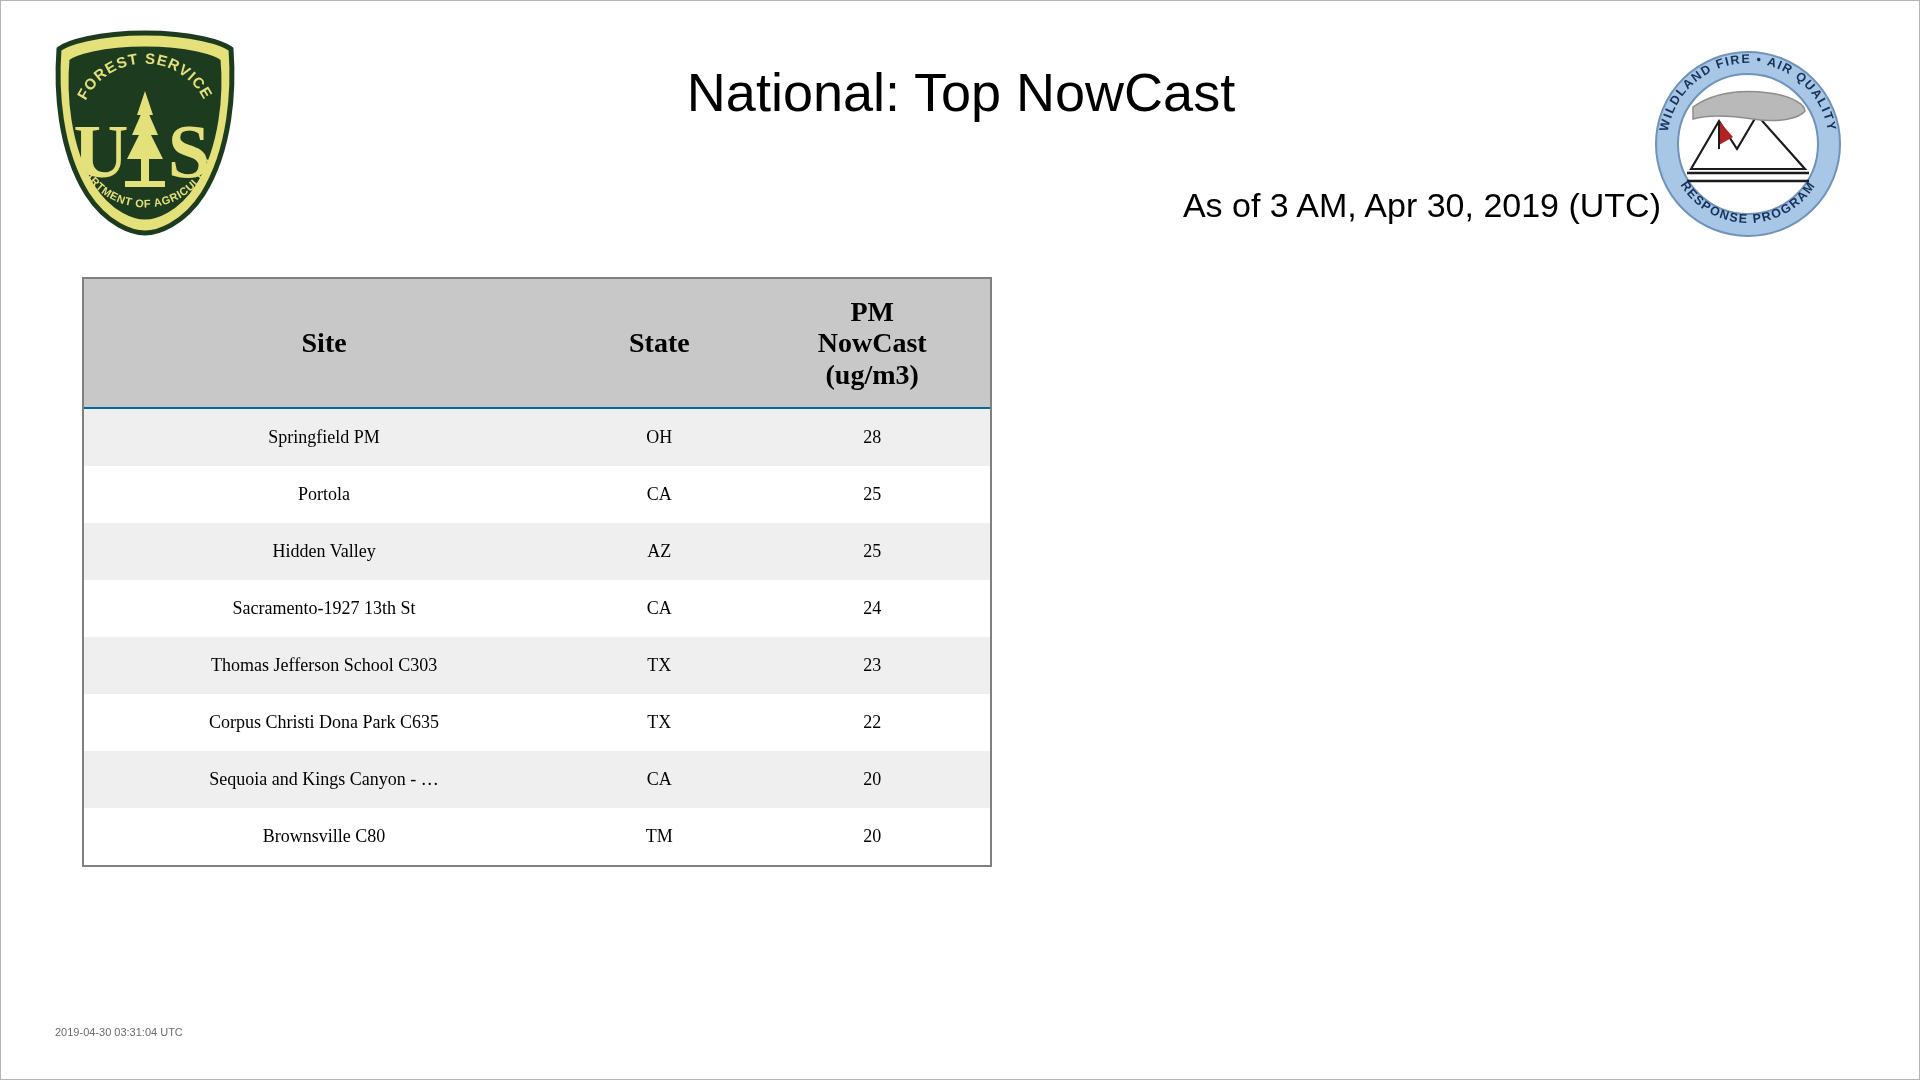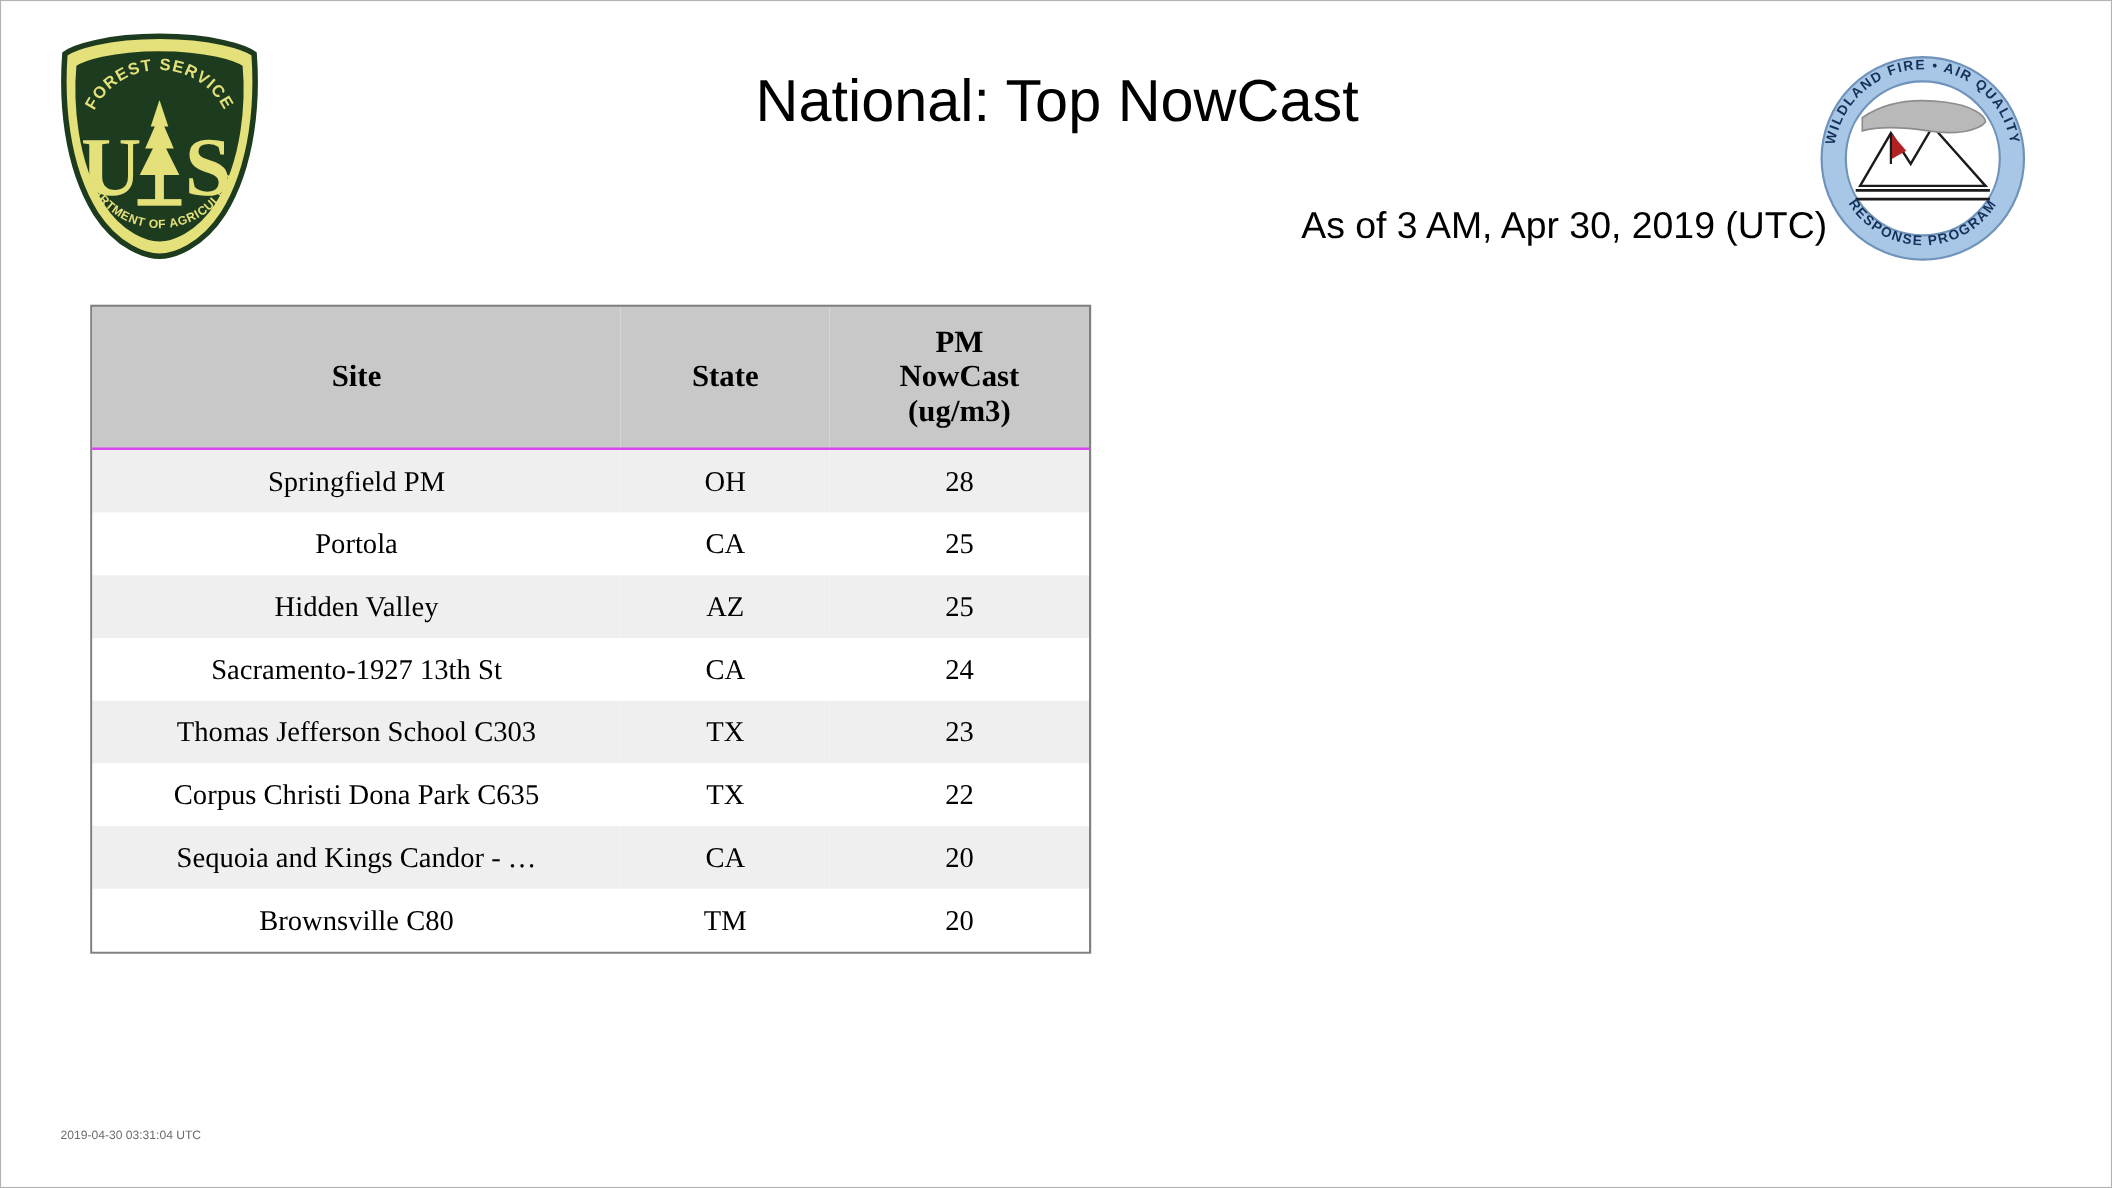--- a/index.html
+++ b/index.html
@@ -70,33 +70,33 @@
     border: 2px solid #808080;
     box-sizing: border-box;
   }
   table.nowcast {
     border-collapse: collapse;
     width: 100%;
     table-layout: fixed;
   }
   table.nowcast th {
     background: #c8c8c8;
-    border-bottom: 2px solid #d946ef;
+    border-bottom: 2px solid #0369a1;
     font-family: "Liberation Serif", serif;
     font-weight: bold;
     font-size: 28px;
     color: #000000;
     padding: 8px 4px;
     height: 112px;
     vertical-align: middle;
     line-height: 1.12;
   }
   table.nowcast td {
     font-family: "Liberation Serif", serif;
-    font-size: 26px;
+    font-size: 18px;
     color: #000000;
     text-align: center;
     height: 57px;
     padding: 0 4px;
     vertical-align: middle;
   }
   table.nowcast tbody tr:nth-child(odd) td {
     background: #efefef;
   }
   table.nowcast tbody tr:nth-child(even) td {
@@ -212,21 +212,21 @@
           <td>Thomas Jefferson School C303</td>
           <td>TX</td>
           <td>23</td>
         </tr>
         <tr>
           <td>Corpus Christi Dona Park C635</td>
           <td>TX</td>
           <td>22</td>
         </tr>
         <tr>
-          <td>Sequoia and Kings Candor - …</td>
+          <td>Sequoia and Kings Canyon - …</td>
           <td>CA</td>
           <td>20</td>
         </tr>
         <tr>
           <td>Brownsville C80</td>
           <td>TM</td>
           <td>20</td>
         </tr>
       </tbody>
     </table>

